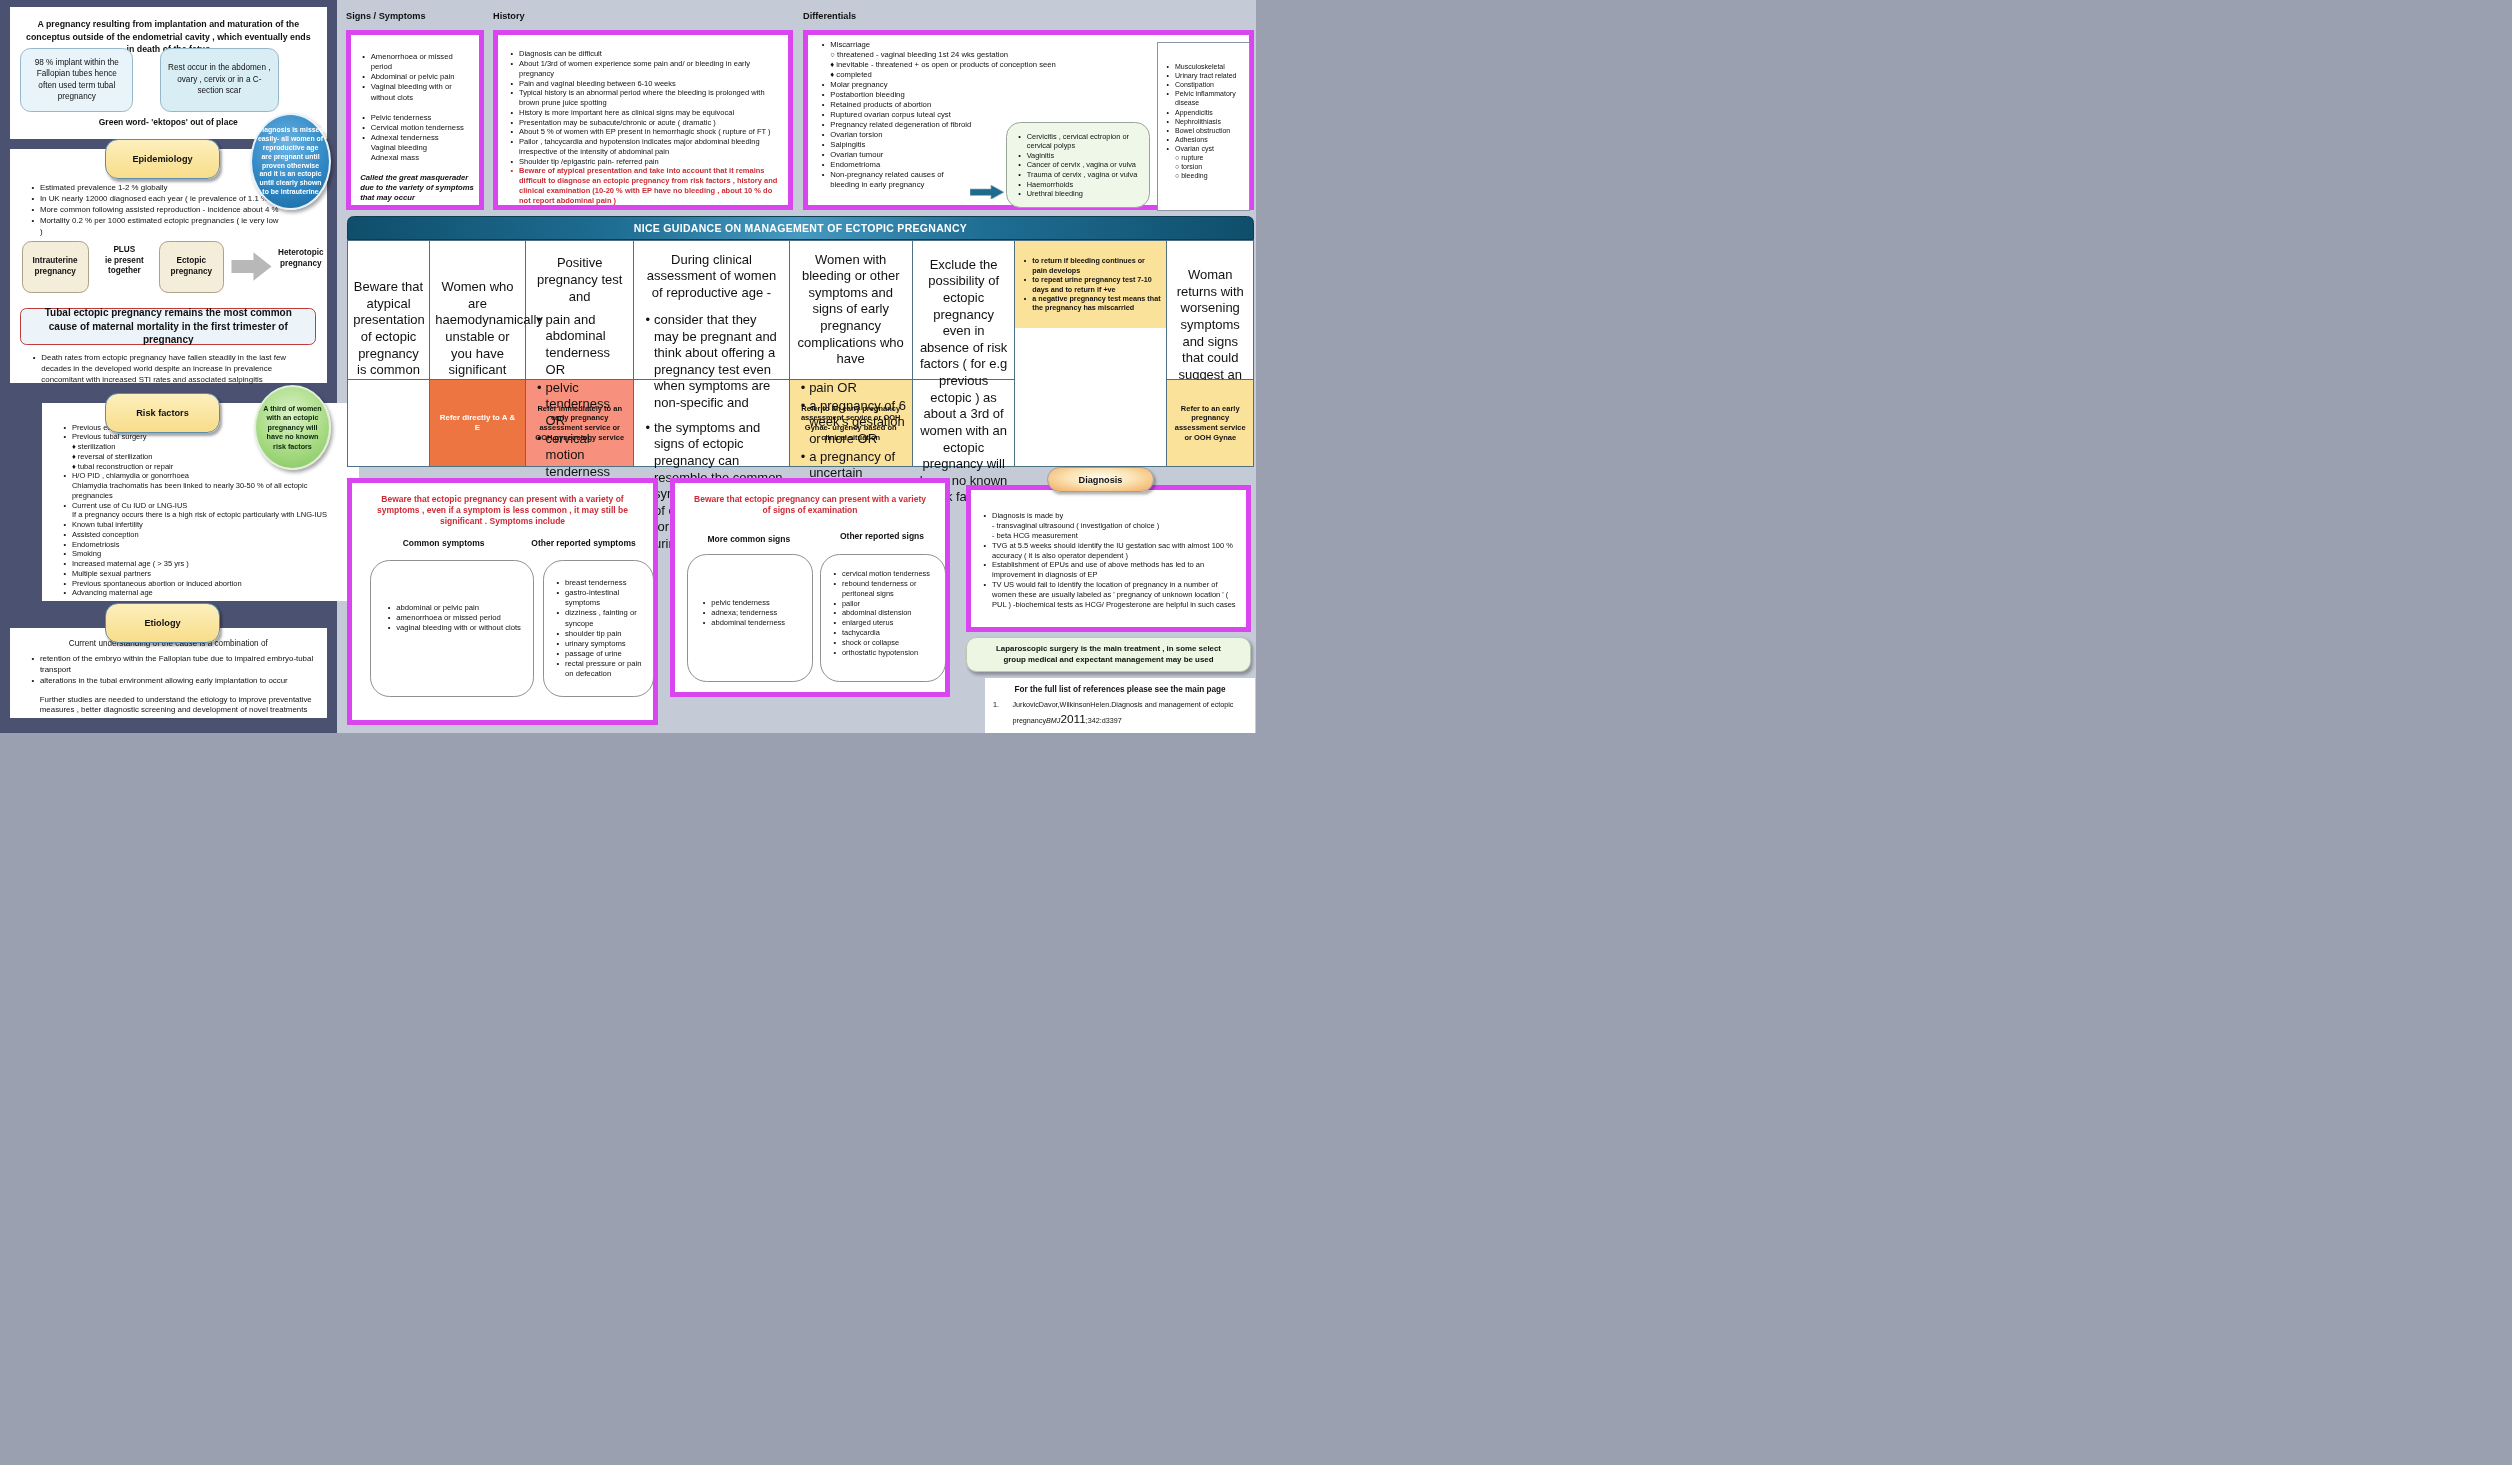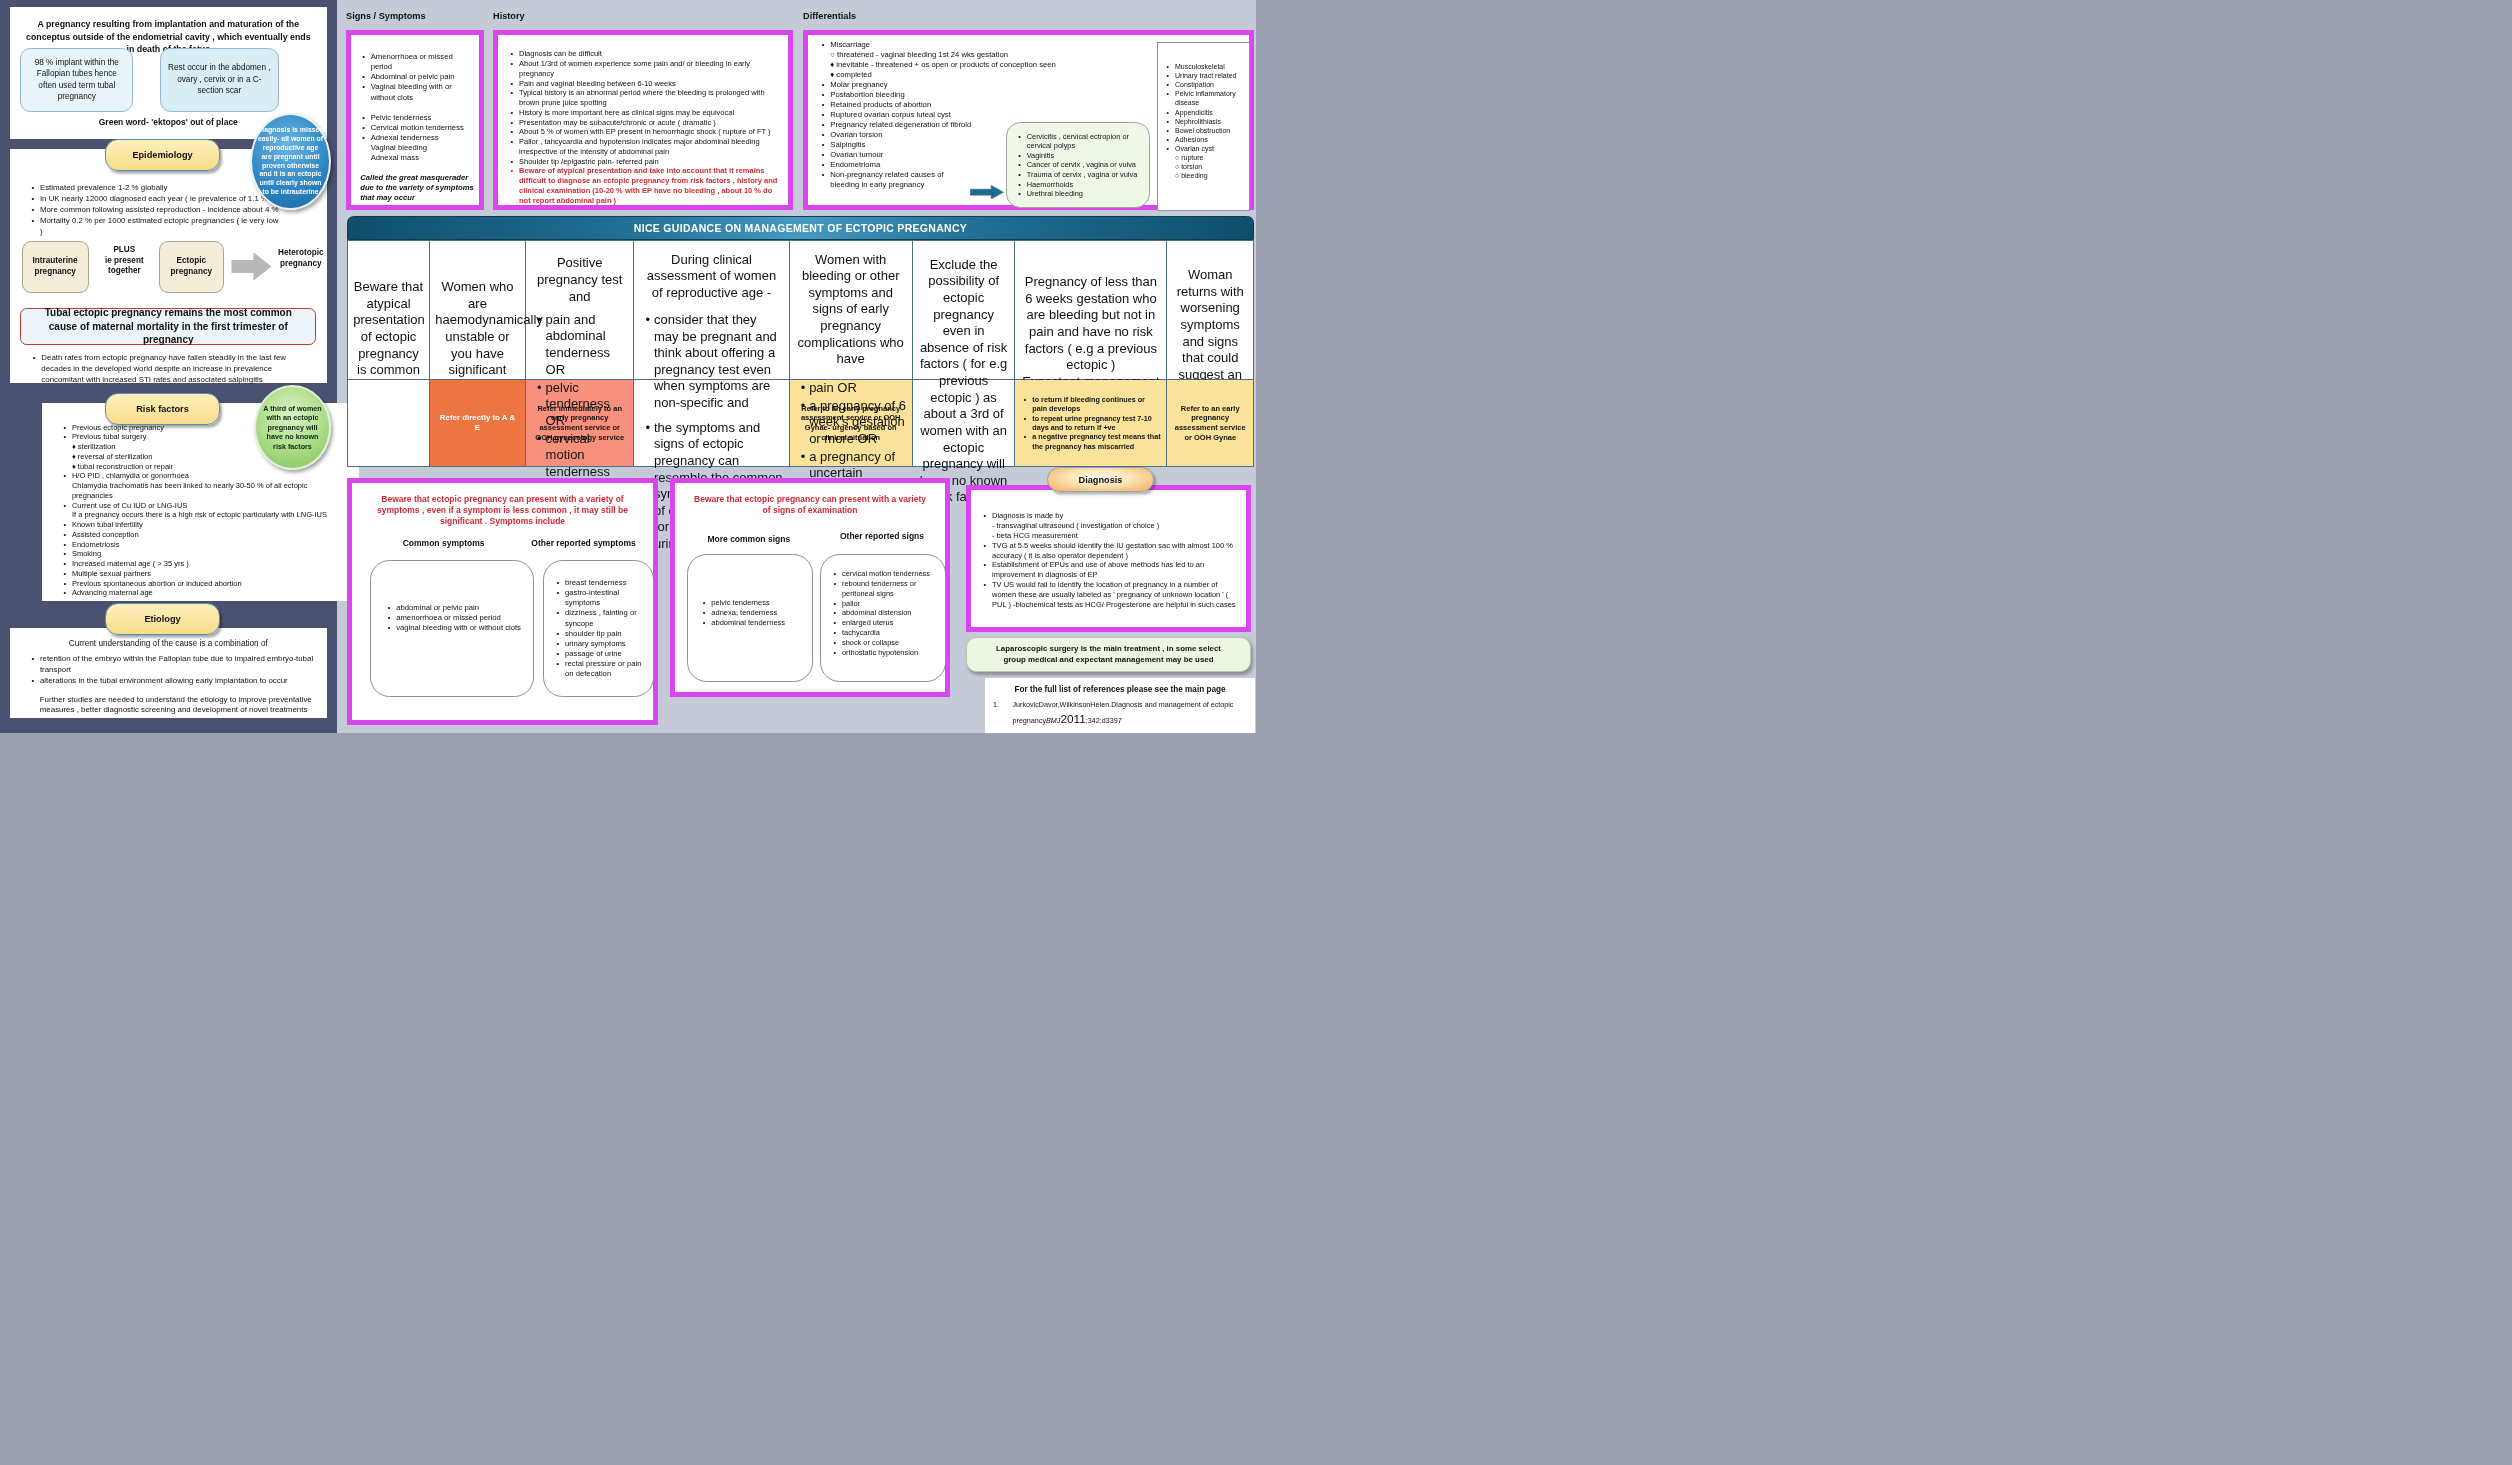--- a/index.html
+++ b/index.html
@@ -7,21 +7,21 @@
   body { font-family:"Liberation Sans","DejaVu Sans",sans-serif; color:#111; }
   #app { position:relative; width:1256px; height:733px; background:#c4cbd7; overflow:hidden; }
   .abs { position:absolute; }
 
   
   #sidebar { left:0; top:0; width:337px; height:733px; background:#4b5170; }
   .sb-panel { left:9.8px; width:317px; background:#fff; }
   .def-text { padding:11.8px 15.7px 0 15.7px; text-align:center; font-weight:bold; font-size:8.8px; line-height:1.4; }
   .ltblue { border:1px solid #96b7c9; border-radius:10.5px; display:flex; align-items:center; justify-content:center; text-align:center; font-size:8.2px; line-height:1.4; padding:3.9px 6.5px; }
   .green-word { position:absolute; left:0; right:0; top:110px; text-align:center; font-weight:bold; font-size:8.5px; }
-  .pill { position:absolute; width:115px; height:32px; border:1.3px solid #5d8cab; border-radius:13px;
+  .pill { position:absolute; width:115px; height:40px; border:1.3px solid #5d8cab; border-radius:13px;
           background:linear-gradient(180deg,#fdf0bd,#f8dd8a); display:flex; align-items:center; justify-content:center;
           font-weight:bold; font-size:9.2px; box-shadow:2px 2.6px 2.6px rgba(0,0,0,.35); z-index:4; }
   .ellipse { border-radius:50%; display:flex; align-items:center; justify-content:center; text-align:center;
              font-weight:bold; z-index:5; box-shadow:2px 2.6px 3.9px rgba(0,0,0,.35); }
   #blue-ellipse { left:250px; top:113px; width:81px; height:97px; color:#fff; font-size:6.9px; line-height:1.28;
                   padding:3.9px 5.2px; border:2px solid #e9f1f8;
                   background:radial-gradient(circle at 45% 32%, #6cb4e3 0%, #2f87c4 55%, #1a699f 100%); }
   #green-ellipse { left:254px; top:385px; width:77px; height:85px; color:#0e2410; font-size:7.2px; line-height:1.3;
                    padding:2.6px 5.2px; border:2px solid #e2efdb;
                    background:radial-gradient(circle at 48% 35%, #ddf3c9 0%, #a8db84 55%, #7fc45c 100%); }
@@ -299,24 +299,20 @@
       </div>
       <div class="nbot bg-yellow">Refer to an early pregnancy assessment service or OOH Gynae- urgency based on clinical situation</div>
     </div>
 
     <div class="ncol" style="width:103px;">
       <div class="ntop nc-head" style="padding-top:15.7px;">Exclude the possibility of ectopic pregnancy even in absence of risk factors ( for e.g previous ectopic ) as about a 3rd of women with an ectopic pregnancy will have no known risk factors</div>
       <div class="nbot"></div>
     </div>
 
     <div class="ncol" style="width:153px;">
-      <div class="ntop" style="padding-top:33px;">
-        <div class="nc-head">Pregnancy of less than 6 weeks gestation who are bleeding but not in pain and have no risk factors ( e.g a previous ectopic )</div>
-        <div class="nc-foot">Expectant management</div>
-      </div>
       <div class="nbot bg-yellow nbot-bullets">
         <div class="li">to return if  bleeding continues or pain develops</div>
         <div class="li">to repeat urine pregnancy test 7-10 days and to return if +ve</div>
         <div class="li">a negative pregnancy test means that the pregnancy has miscarried</div>
       </div>
     </div>
 
     <div class="ncol" style="width:86px;">
       <div class="ntop pt-md nc-head">Woman returns with worsening symptoms and signs that could suggest an ectopic pregnancy</div>
       <div class="nbot bg-yellow">Refer to an early pregnancy assessment service or OOH Gynae</div>

